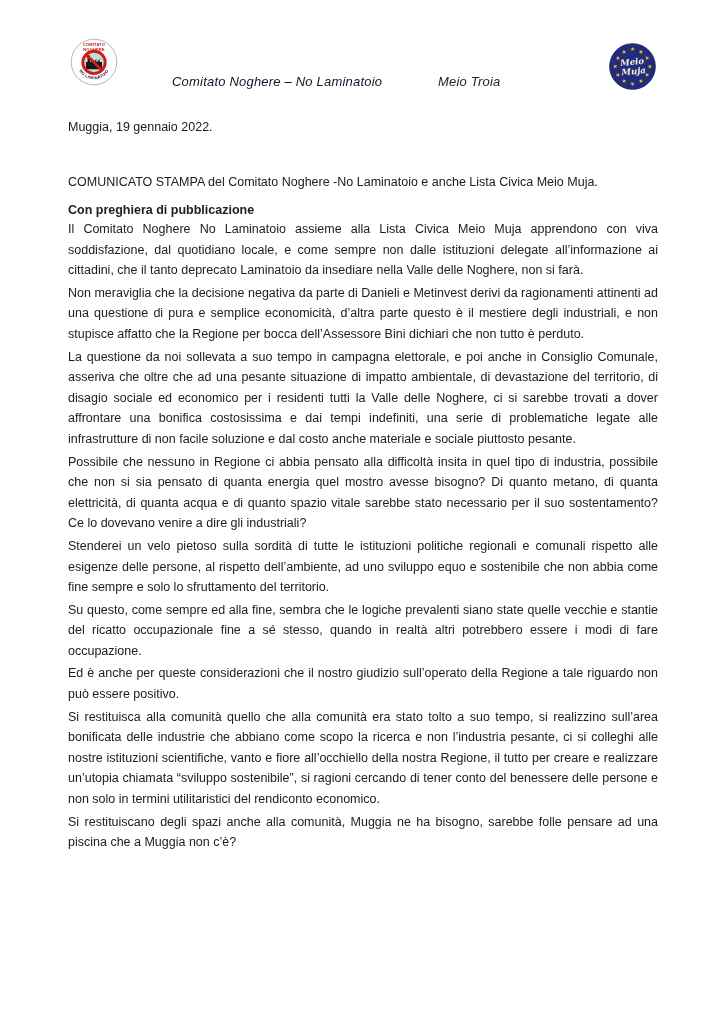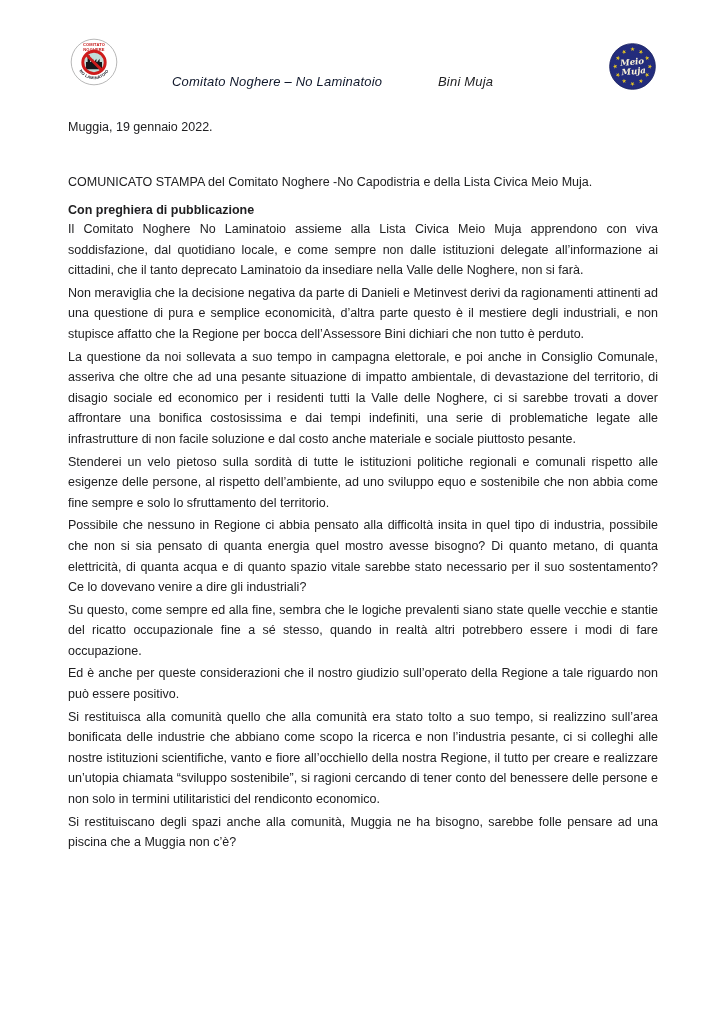--- a/index.html
+++ b/index.html
@@ -129,21 +129,21 @@
 
       <defs>
         <path id="arcBottom" d="M 8.5,30 A 21.5,21.5 0 0 0 51.5,30"></path>
       </defs>
       <text class="badge-bottom-text" fill="#22252e">
         <textPath href="#arcBottom" startOffset="50%" text-anchor="middle">NO LAMINATOIO</textPath>
       </text>
     </svg>
 
     <span class="org-left">Comitato Noghere – No Laminatoio</span>
-    <span class="org-right">Bini Muja</span>
+    <span class="org-right">Meio Troia</span>
 
     <svg class="logo-right" viewBox="0 0 60 60">
       <circle cx="30" cy="30" r="28" stroke="#1a2160" stroke-width="1" fill="#232c7c"></circle>
       <g class="meio-stars" fill="#e9c71f">
           <text x="30" y="11.5" text-anchor="middle" transform="rotate(0 30 30)">★</text>
           <text x="30" y="11.5" text-anchor="middle" transform="rotate(30 30 30)">★</text>
           <text x="30" y="11.5" text-anchor="middle" transform="rotate(60 30 30)">★</text>
           <text x="30" y="11.5" text-anchor="middle" transform="rotate(90 30 30)">★</text>
           <text x="30" y="11.5" text-anchor="middle" transform="rotate(120 30 30)">★</text>
           <text x="30" y="11.5" text-anchor="middle" transform="rotate(150 30 30)">★</text>
@@ -157,28 +157,28 @@
       <g transform="rotate(-5 30 30)" fill="#fbf3d7">
         <text x="30" y="28" text-anchor="middle" class="meio-script">Meio</text>
         <text x="31" y="39.5" text-anchor="middle" class="meio-script">Muja</text>
       </g>
     </svg>
   </div>
 
   <div class="main">
     <p class="dateline">Muggia, 19 gennaio 2022.</p>
 
-    <p class="title">COMUNICATO STAMPA del Comitato Noghere -No Capodistria e della Lista Civica Meio Muja.</p>
+    <p class="title">COMUNICATO STAMPA del Comitato Noghere -No Laminatoio e anche Lista Civica Meio Muja.</p>
 
     <p class="subtitle">Con preghiera di pubblicazione</p>
 
     <p class="body first">Il Comitato Noghere No Laminatoio assieme alla Lista Civica Meio Muja apprendono con viva soddisfazione, dal quotidiano locale, e come sempre non dalle istituzioni delegate all’informazione ai cittadini, che il tanto deprecato Laminatoio da insediare nella Valle delle Noghere, non si farà.</p>
     <p class="body">Non meraviglia che la decisione negativa da parte di Danieli e Metinvest derivi da ragionamenti attinenti ad una questione di pura e semplice economicità, d’altra parte questo è il mestiere degli industriali, e non stupisce affatto che la Regione per bocca dell’Assessore Bini dichiari che non tutto è perduto.</p>
     <p class="body">La questione da noi sollevata a suo tempo in campagna elettorale, e poi anche in Consiglio Comunale, asseriva che oltre che ad una pesante situazione di impatto ambientale, di devastazione del territorio, di disagio sociale ed economico per i residenti tutti la Valle delle Noghere, ci si sarebbe trovati a dover affrontare una bonifica costosissima e dai tempi indefiniti, una serie di problematiche legate alle infrastrutture di non facile soluzione e dal costo anche materiale e sociale piuttosto pesante.</p>
+    <p class="body">Possibile che nessuno in Regione ci abbia pensato alla difficoltà insita in quel tipo di industria, possibile che non si sia pensato di quanta energia quel mostro avesse bisogno? Di quanto metano, di quanta elettricità, di quanta acqua e di quanto spazio vitale sarebbe stato necessario per il suo sostentamento? Ce lo dovevano venire a dire gli industriali?</p>
     <p class="body">Stenderei un velo pietoso sulla sordità di tutte le istituzioni politiche regionali e comunali rispetto alle esigenze delle persone, al rispetto dell’ambiente, ad uno sviluppo equo e sostenibile che non abbia come fine sempre e solo lo sfruttamento del territorio.</p>
-    <p class="body">Possibile che nessuno in Regione ci abbia pensato alla difficoltà insita in quel tipo di industria, possibile che non si sia pensato di quanta energia quel mostro avesse bisogno? Di quanto metano, di quanta elettricità, di quanta acqua e di quanto spazio vitale sarebbe stato necessario per il suo sostentamento? Ce lo dovevano venire a dire gli industriali?</p>
     <p class="body">Su questo, come sempre ed alla fine, sembra che le logiche prevalenti siano state quelle vecchie e stantie del ricatto occupazionale fine a sé stesso, quando in realtà altri potrebbero essere i modi di fare occupazione.</p>
     <p class="body">Ed è anche per queste considerazioni che il nostro giudizio sull’operato della Regione a tale riguardo non può essere positivo.</p>
     <p class="body">Si restituisca alla comunità quello che alla comunità era stato tolto a suo tempo, si realizzino sull’area bonificata delle industrie che abbiano come scopo la ricerca e non l’industria pesante, ci si colleghi alle nostre istituzioni scientifiche, vanto e fiore all’occhiello della nostra Regione, il tutto per creare e realizzare un’utopia chiamata “sviluppo sostenibile”, si ragioni cercando di tener conto del benessere delle persone e non solo in termini utilitaristici del rendiconto economico.</p>
     <p class="body">Si restituiscano degli spazi anche alla comunità, Muggia ne ha bisogno, sarebbe folle pensare ad una piscina che a Muggia non c’è?</p>
   </div>
 
 </div>
 
 </body></html>

